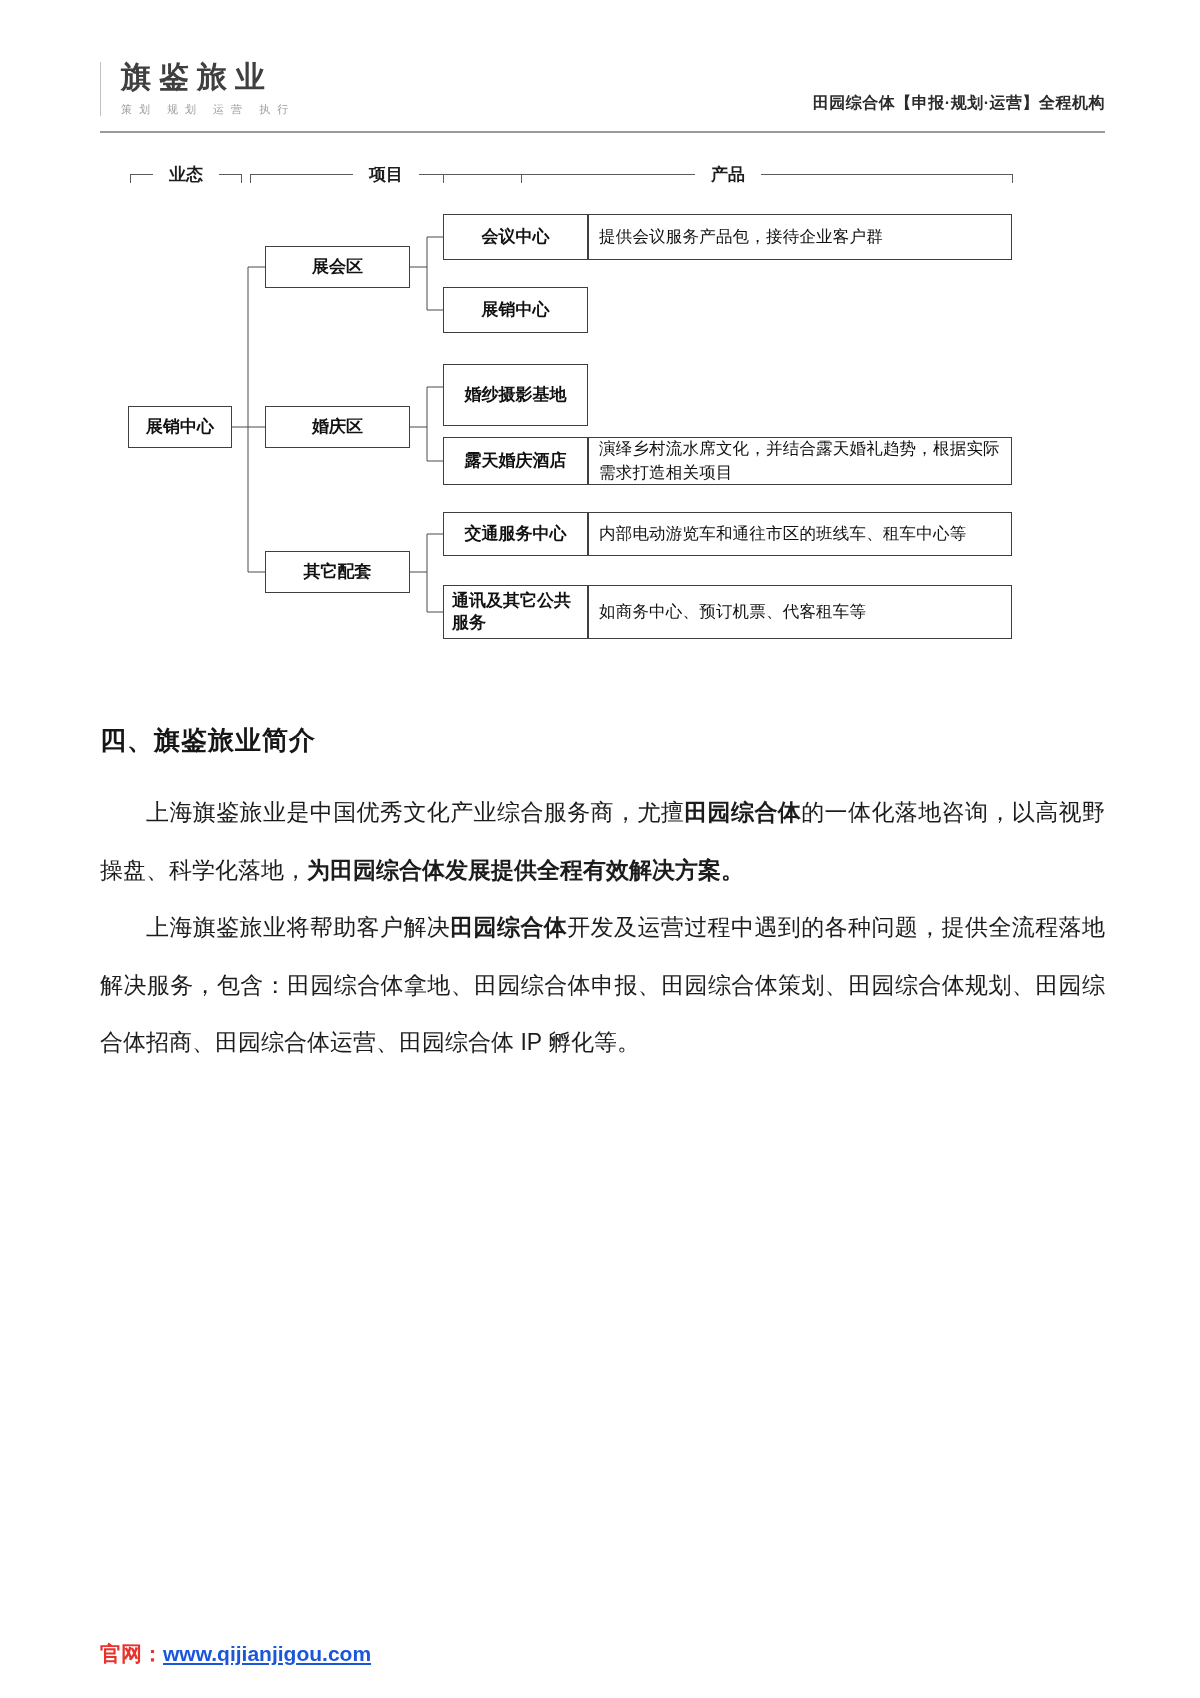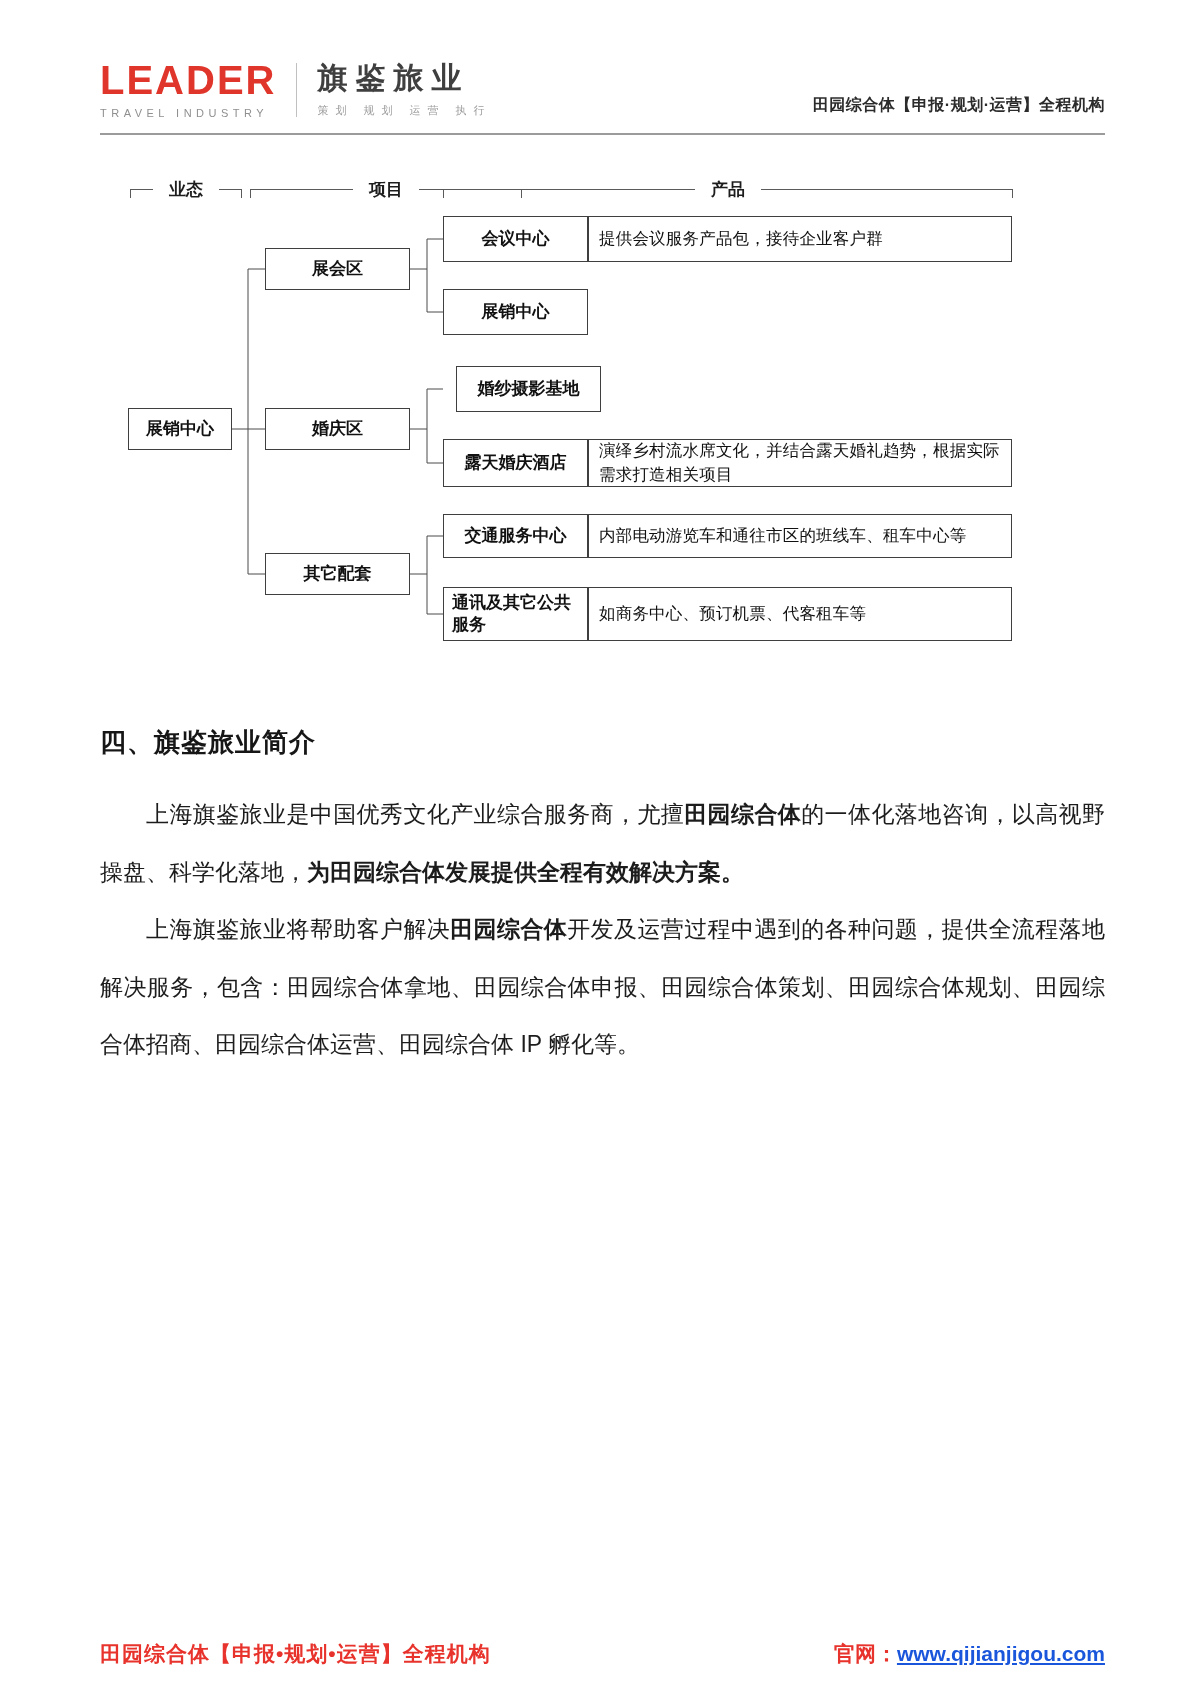--- a/index.html
+++ b/index.html
@@ -25,21 +25,21 @@
   .vdiv { width:1px; height:54px; background:#c0c0c0; }
   .brand-cn { font-size:30px; color:#3f3f3f; font-weight:600; letter-spacing:8px; line-height:1.1; }
   .brand-sub { font-size:11px; color:#9c9c9c; letter-spacing:7px; margin-top:9px; white-space:nowrap; }
   .tagline { font-size:16px; font-weight:bold; color:#2b2b2b; padding-bottom:3px; letter-spacing:0.5px; }
   .rule { height:2px; background:#9b9b9b; margin:0 95px 0 100px; }
 
   
   .diagram { position:relative; height:500px; margin:28px 95px 0 100px; }
   .diagram svg.connectors { position:absolute; left:0; top:0; }
 
-  .colhead { position:absolute; top:16px; display:flex; align-items:flex-start;justify-content:space-between; }
+  .colhead { position:absolute; top:3px; display:flex; align-items:flex-start;justify-content:space-between; }
   .colhead .seg { flex:1; border-top:1px solid #5a5a5a; height:9px; margin-top:10px; }
   .colhead .seg.l { border-left:1px solid #5a5a5a; }
   .colhead .seg.r { border-right:1px solid #5a5a5a; }
   .colhead .lbl { padding:0 16px; font-weight:bold; font-size:17px; line-height:21px; color:#1d1d1d; white-space:nowrap; }
   #ch0 { left:30px;  width:112px; }
   #ch1 { left:150px; width:272px; }
   #ch2 { left:343px; width:570px; }
 
   .box {
     position:absolute; border:1px solid #3f3f3f; background:#fff;
@@ -54,21 +54,21 @@
   }
   .ta-left { justify-content:flex-start; text-align:left; padding-left:8px; }
 
   #root-box { left:28px;  top:245px; width:104px; height:42px; }
   #g0 { left:165px; top:85px;  width:145px; height:42px; }
   #g1 { left:165px; top:245px; width:145px; height:42px; }
   #g2 { left:165px; top:390px; width:145px; height:42px; }
 
   #l00 { left:343px; top:53px;  width:145px; height:46px; }
   #l01 { left:343px; top:126px; width:145px; height:46px; }
-  #l10 { left:356px; top:203px; width:145px; height:46px; }
+  #l10 { left:343px; top:203px; width:145px; height:62px; }
   #l11 { left:343px; top:276px; width:145px; height:48px; }
   #l20 { left:343px; top:351px; width:145px; height:44px; }
   #l21 { left:343px; top:424px; width:145px; height:54px; }
 
   #d00 { left:488px; top:53px;  width:424px; height:46px; }
   #d01 { left:488px; top:126px; width:424px; height:46px; }
   #d10 { left:488px; top:203px; width:424px; height:46px; }
   #d11 { left:488px; top:276px; width:424px; height:48px; }
   #d20 { left:488px; top:351px; width:424px; height:44px; }
   #d21 { left:488px; top:424px; width:424px; height:54px; }
@@ -92,24 +92,20 @@
   .site-label { color:#e8332c; }
   .site-url { color:#1a56db; text-decoration:underline; cursor:pointer; }
 </style>
 </head>
 <body>
 
 <div class="page">
 
   <div class="header">
     <div class="logo-wrap">
-      <div class="leader-block">
-        <div class="leader">LEADER</div>
-        <div class="travel">TRAVEL INDUSTRY</div>
-      </div>
       <div class="vdiv"></div>
       <div class="brand-block">
         <div class="brand-cn">旗鉴旅业</div>
         <div class="brand-sub">策划 规划 运营 执行</div>
       </div>
     </div>
     <div class="tagline">田园综合体【申报·规划·运营】全程机构</div>
   </div>
   <div class="rule"></div>
 
@@ -162,19 +158,18 @@
   </div>
 
   <h2 class="section-heading">四、旗鉴旅业简介</h2>
 
   <div class="body-text">
     <p><span>上海旗鉴旅业是中国优秀文化产业综合服务商，尤擅</span><span class="b">田园综合体</span><span>的一体化落地咨询，以高视野操盘、科学化落地，</span><span class="b">为田园综合体发展提供全程有效解决方案。</span></p>
     <p><span>上海旗鉴旅业将帮助客户解决</span><span class="b">田园综合体</span><span>开发及运营过程中遇到的各种问题，提供全流程落地解决服务，包含：田园综合体拿地、田园综合体申报、田园综合体策划、田园综合体规划、田园综合体招商、田园综合体运营、田园综合体 IP 孵化等。</span></p>
   </div>
 
   <div class="footer">
-    <div class="footer-left">田园综合体【申报•规划•运营】全程机构</div>
     <div class="footer-right">
       <span class="site-label">官网：</span><span class="site-url">www.qijianjigou.com</span>
     </div>
   </div>
 
 </div>
 
 </body></html>

